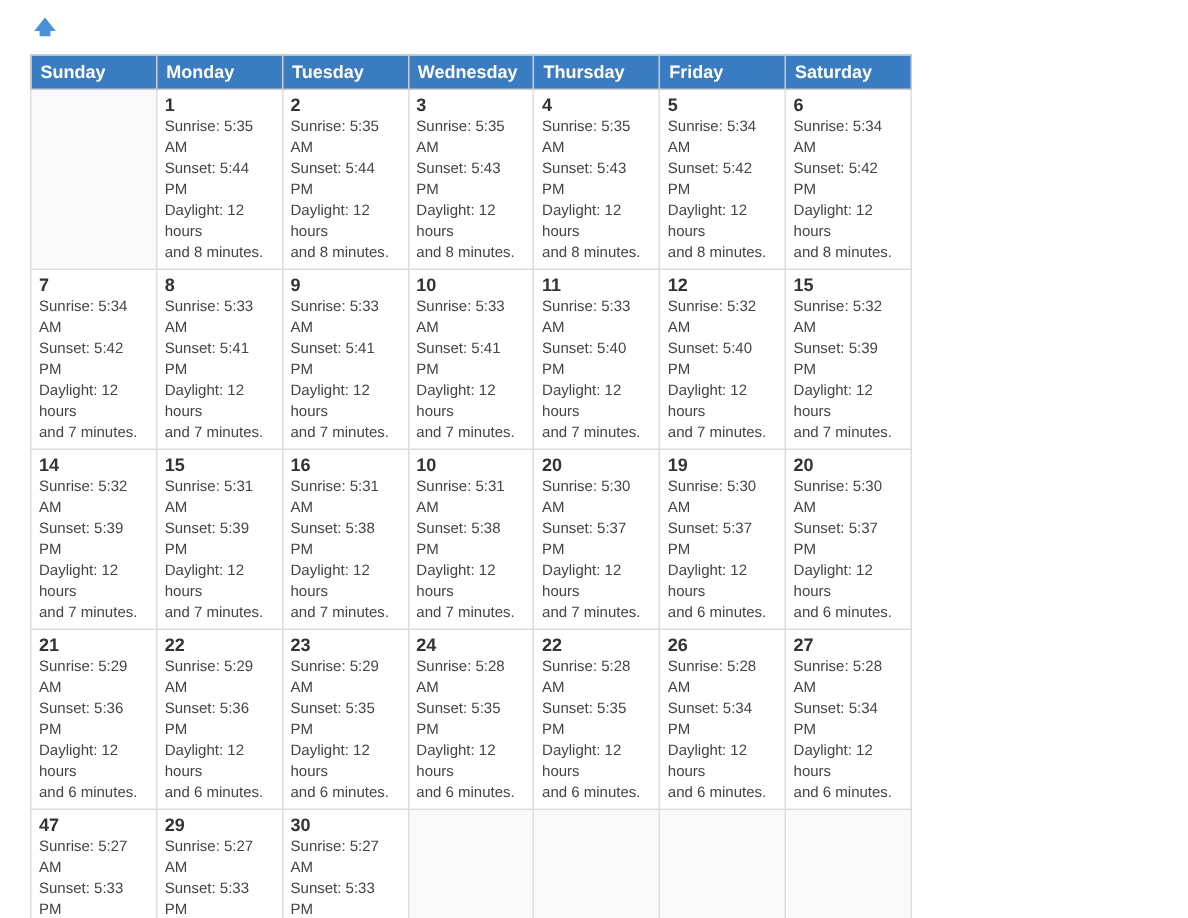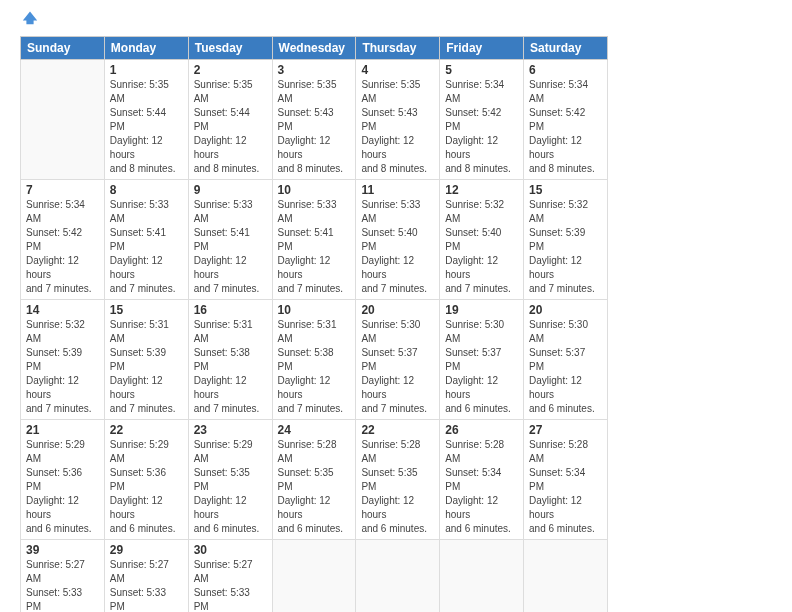--- a/index.html
+++ b/index.html
@@ -326,21 +326,21 @@
           <td>
             <span class="day-num">27</span>
             <div class="cell-text" style="white-space: pre-line;">Sunrise: 5:28 AM
 Sunset: 5:34 PM
 Daylight: 12 hours
 and 6 minutes.</div>
           </td>
         </tr>
         <tr class="last-row">
           <td>
-            <span class="day-num">39</span>
+            <span class="day-num">47</span>
             <div class="cell-text" style="white-space: pre-line;">Sunrise: 5:27 AM
 Sunset: 5:33 PM
 Daylight: 12 hours
 and 6 minutes.</div>
           </td>
           <td>
             <span class="day-num">29</span>
             <div class="cell-text" style="white-space: pre-line;">Sunrise: 5:27 AM
 Sunset: 5:33 PM
 Daylight: 12 hours

